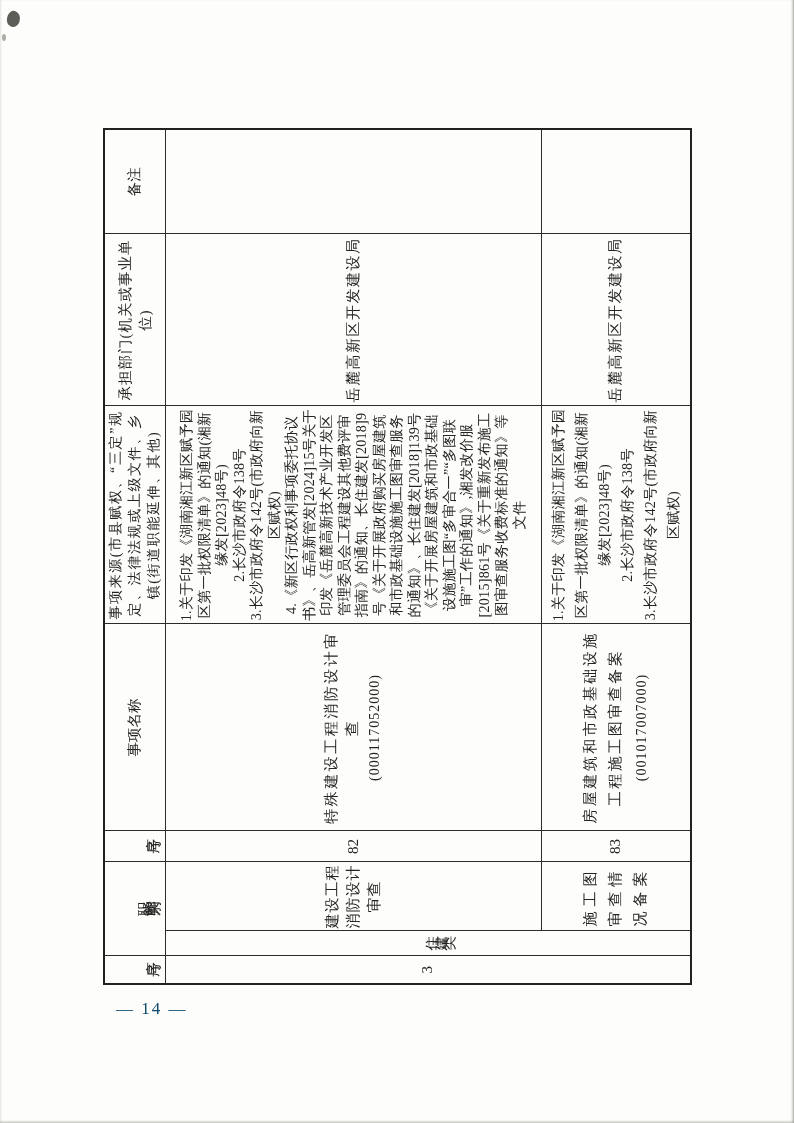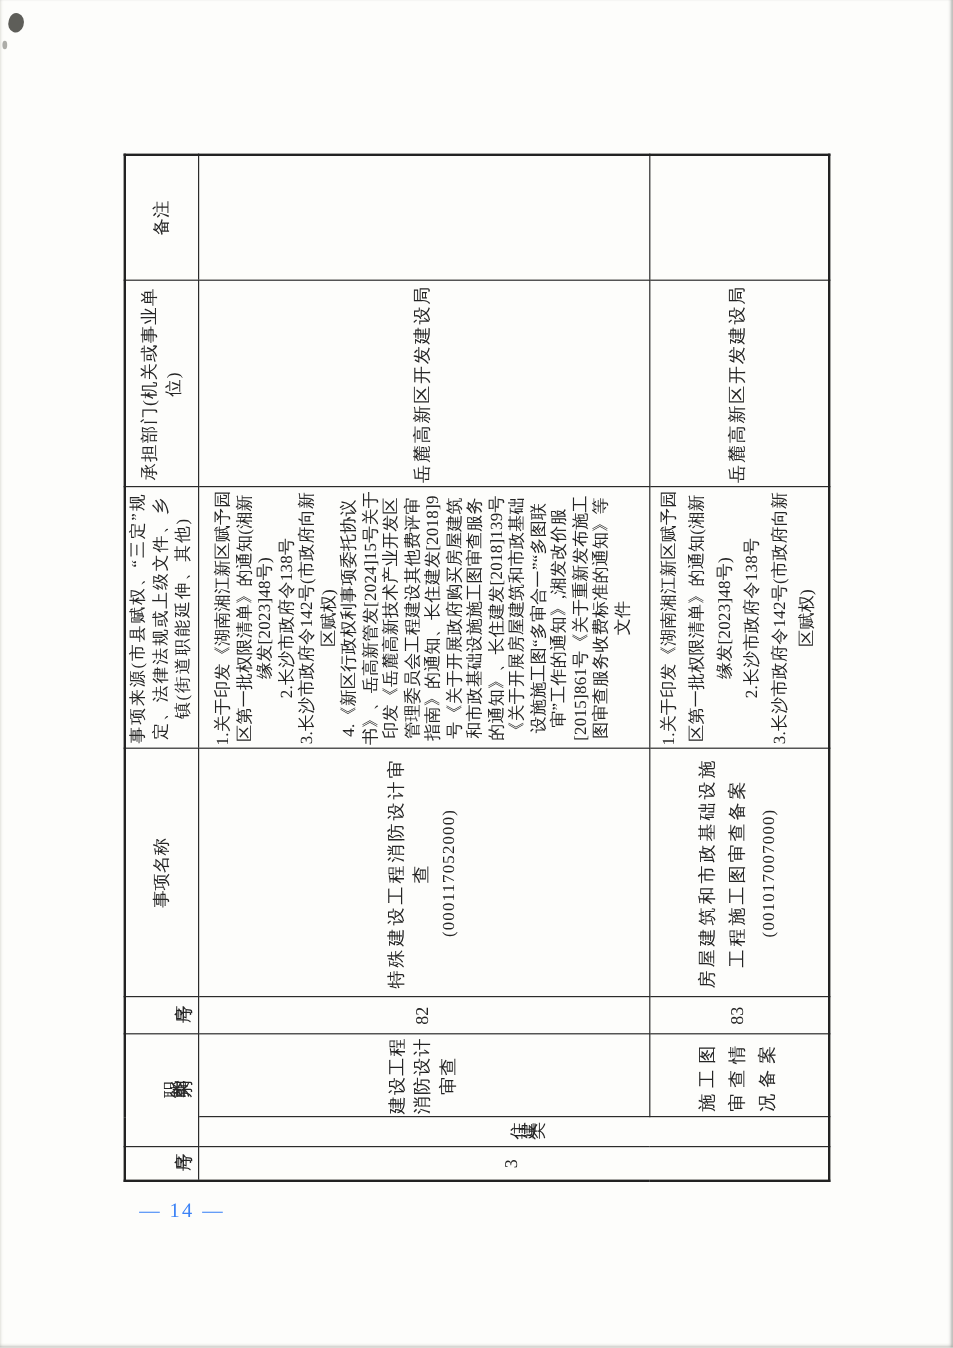--- a/index.html
+++ b/index.html
@@ -83,21 +83,21 @@
     font-size:14.2px;
     line-height:17.5px;
     padding:2px 3px;
     white-space:pre-line;
     letter-spacing:0.2px;
   }
   .r83 .src-cell{line-height:23px;}
   .dept-cell{font-size:15px;letter-spacing:1.5px;line-height:19px;}
   .pagenum{
     position:absolute;left:116px;top:999px;
-    font-size:17px;color:#3b82f6;letter-spacing:2px;text-align:right;
+    font-size:17px;color:#0c4a6e;letter-spacing:2px;text-align:right;
   }
 </style>
 </head>
 <body>
 
 <div class="page">
   <div class="speck"></div>
   <div class="speck2"></div>
 
   <div class="rot">

